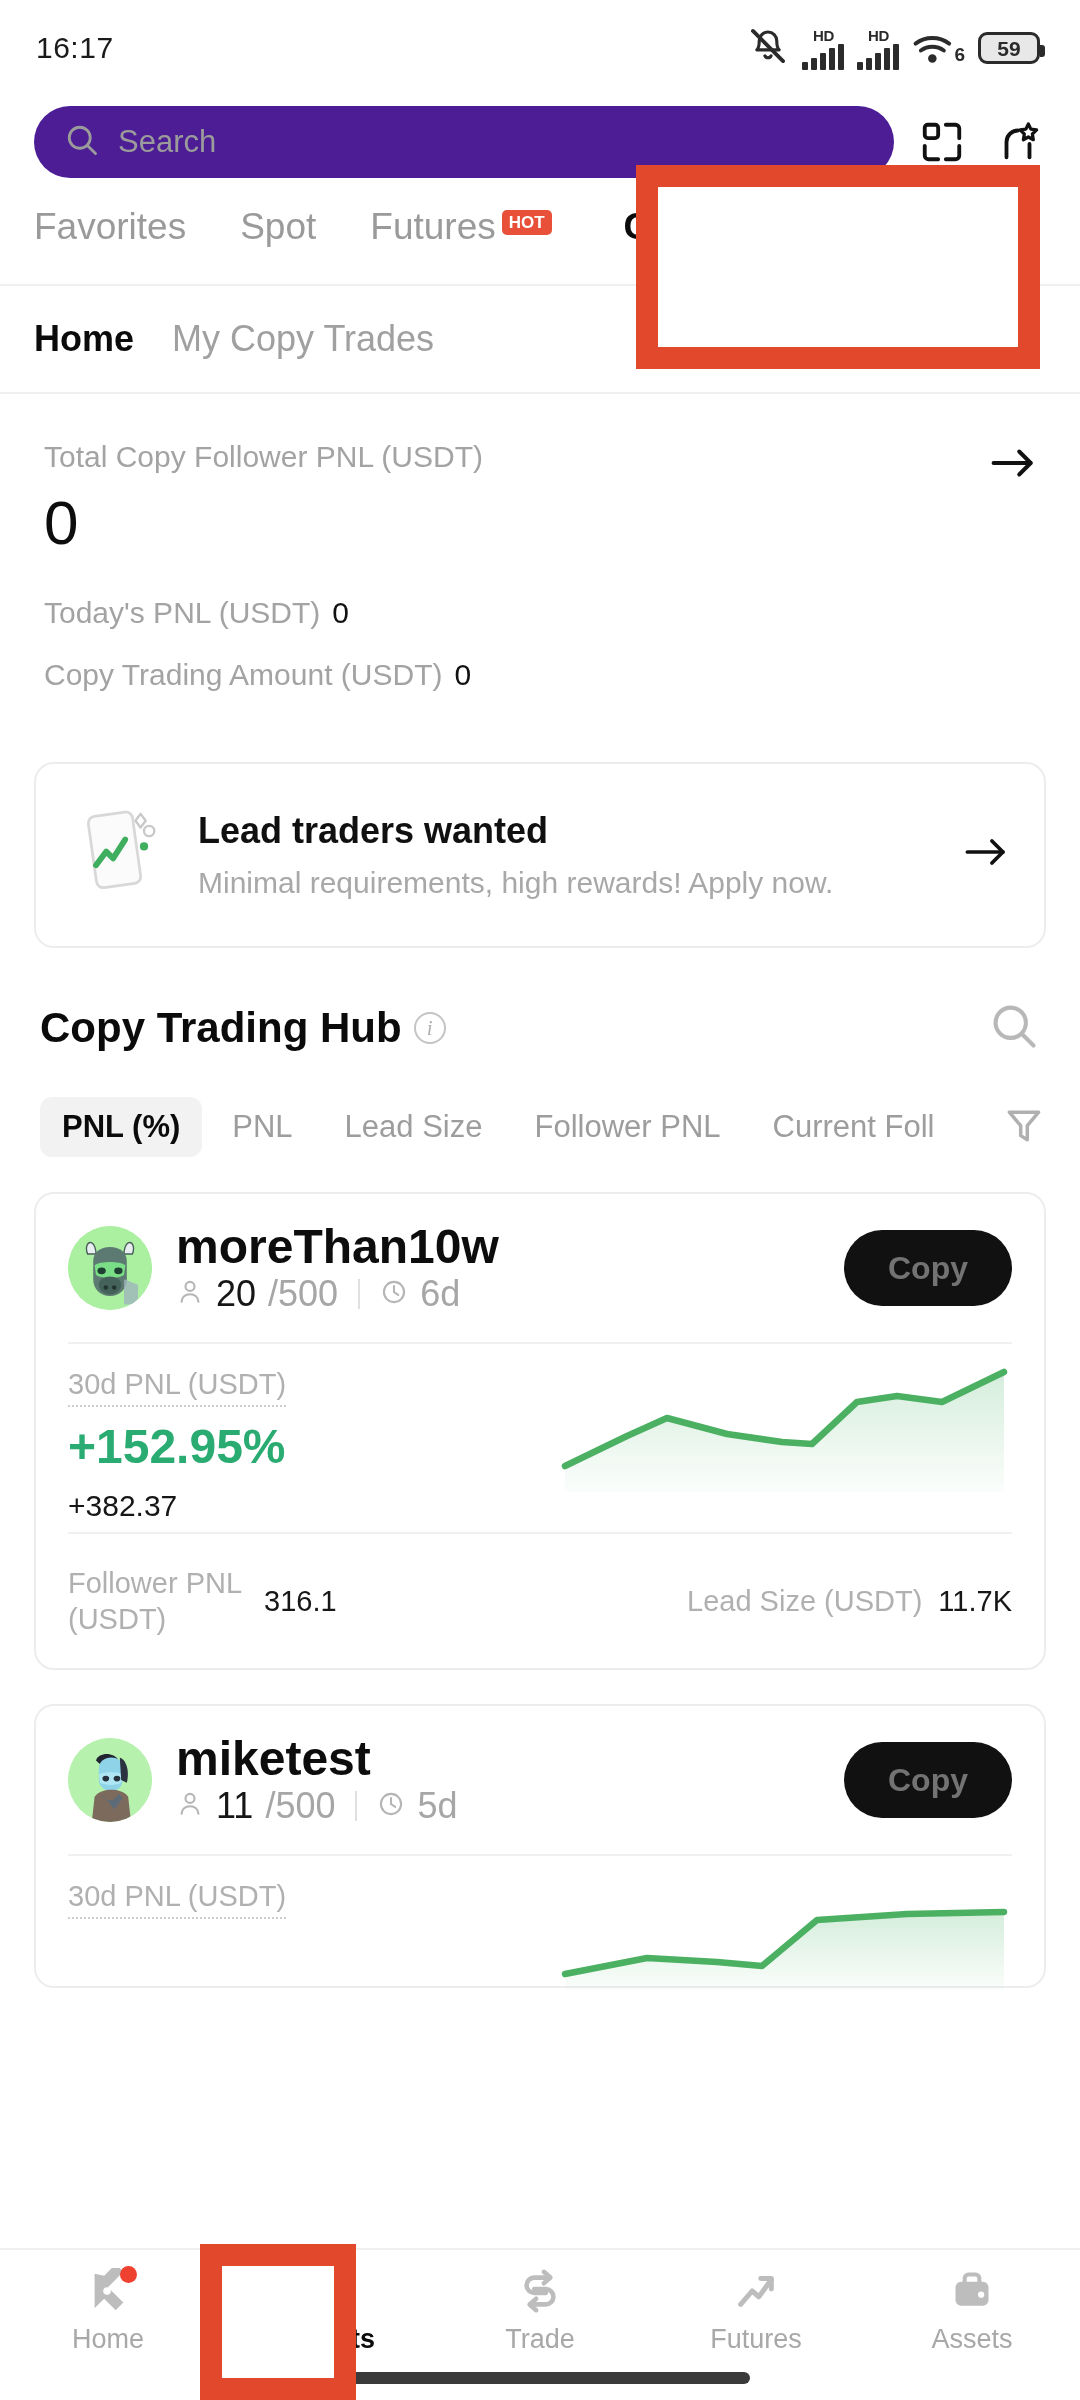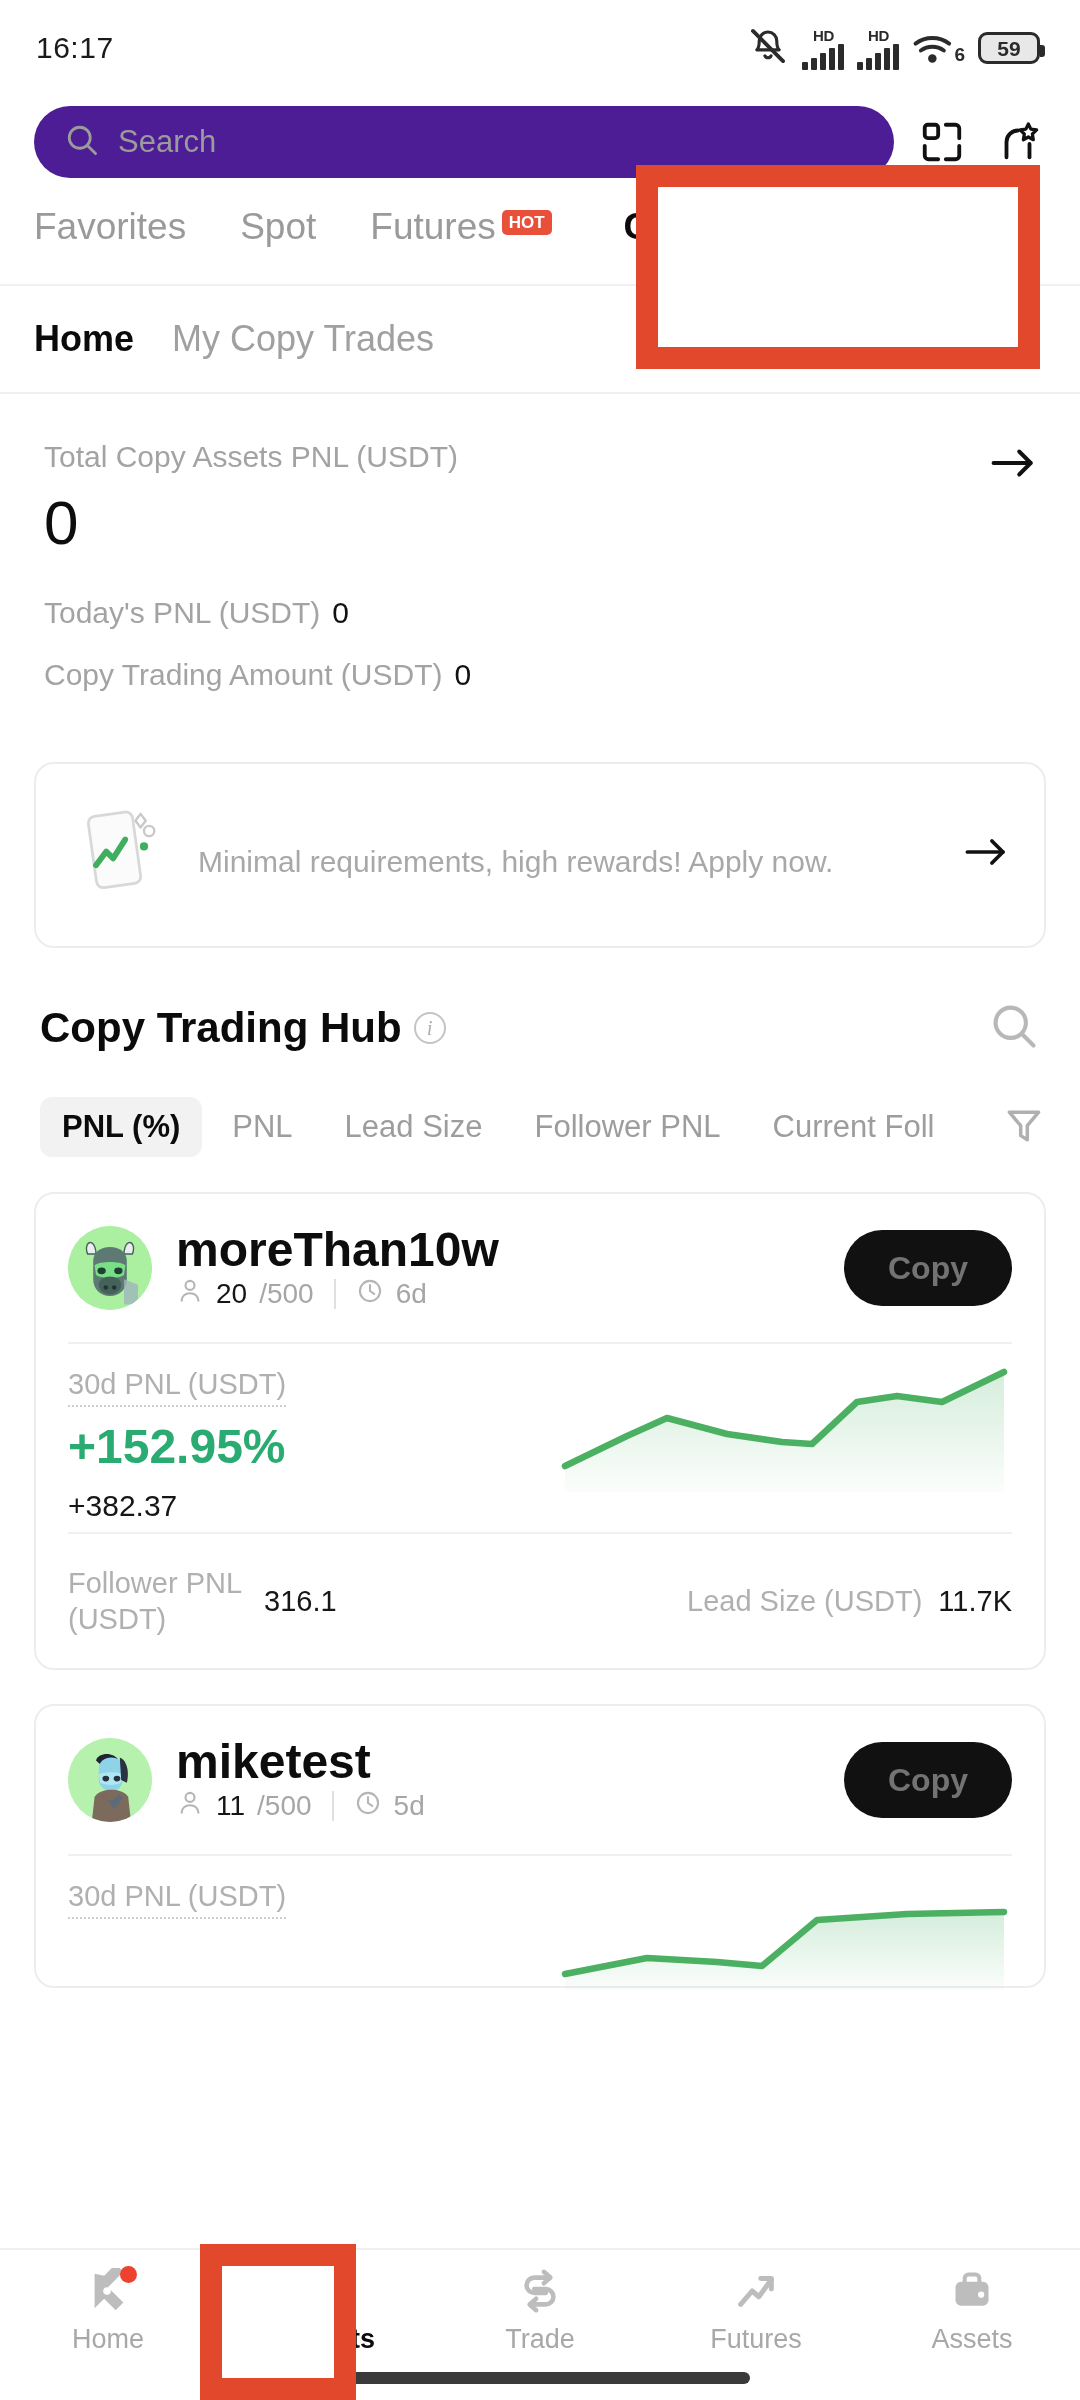--- a/index.html
+++ b/index.html
@@ -126,21 +126,21 @@
 
   
   .card {
     margin:22px 34px 0 34px;border:2px solid #ededed;border-radius:20px;
     padding:0 32px;background:#fff;
   }
   .card-head { display:flex;align-items:center;height:148px;gap:24px; }
   .avatar { width:84px;height:84px;border-radius:50%;flex:0 0 auto;overflow:hidden;background:#b8f0b0; }
   .tr-info { flex:1;min-width:0; }
   .tr-name { font-size:48px;font-weight:700;color:#0d0d0d;line-height:1.1; }
-  .tr-meta { display:flex;align-items:center;gap:12px;margin-top:0;font-size:28px;color:#a6a6a6; }
+  .tr-meta { display:flex;align-items:center;gap:12px;margin-top:0;font-size:36px;color:#a6a6a6; }
   .tr-meta .cnt { color:#161616; }
   .tr-meta .sep { width:2px;height:30px;background:#e0e0e0;display:block;margin:0 8px; }
   .copy-btn {
     background:#111;color:#737373;font-size:32px;font-weight:700;
     border-radius:38px;padding:0 44px;height:76px;display:flex;align-items:center;
     justify-content:center;flex:0 0 auto;
   }
   .divider { height:2px;background:#f0f0f0;width:100%; }
 
   .card-mid { display:flex;align-items:flex-start;position:relative;height:188px;padding-top:24px; }
@@ -283,21 +283,21 @@
   <div class="sub-tab active">Home</div>
   <div class="sub-tab">My Copy Trades</div>
   <div class="dots-btn">
       <i></i>
       <i></i>
       <i></i>
     </div>
 </div>
 
 <div class="pnl-summary">
-  <div class="pnl-label">Total Copy Assets PNL (USDT)</div>
+  <div class="pnl-label">Total Copy Follower PNL (USDT)</div>
   <div class="pnl-big">0</div>
 
   <div class="pnl-row">
     <span>Today's PNL (USDT)</span>
     <span class="v">0</span>
   </div>
 
   <div class="pnl-row second">
     <span>Copy Trading Amount (USDT)</span>
     <span class="v">0</span>
@@ -315,20 +315,21 @@
   <span class="lead-illus">
     <svg width="96" height="110" viewBox="0 0 56 64" fill="none">
       <rect x="9" y="10" width="26" height="42" rx="4" transform="rotate(-8 9 10)" fill="#fbfbfb" stroke="#d8d8d8" stroke-width="1.6"></rect>
       <path d="M14 38l6-8 4 4 7-11" stroke="#3fae5e" stroke-width="3.4" stroke-linecap="round" stroke-linejoin="round"></path>
       <path d="M40 8l3 4-3 4-3-4z" stroke="#c9c9c9" stroke-width="1.4" stroke-linejoin="round"></path>
       <circle cx="45" cy="18" r="3" stroke="#c9c9c9" stroke-width="1.4"></circle>
       <circle cx="42" cy="27" r="2.4" fill="#3fae5e"></circle>
     </svg>
   </span>
   <div class="lead-txt">
+    <div class="lead-title">Lead traders wanted</div>
     <div class="lead-sub">Minimal requirements, high rewards! Apply now.</div>
   </div>
   <span class="lead-arrow">
     <svg width="44" height="32" viewBox="0 0 26 18" fill="none">
       <path d="M2 9h21" stroke="#111" stroke-width="2.2" stroke-linecap="round"></path>
       <path d="M16.5 2.5L23 9l-6.5 6.5" stroke="#111" stroke-width="2.2" stroke-linecap="round" stroke-linejoin="round"></path>
     </svg>
   </span>
 </div>
 

